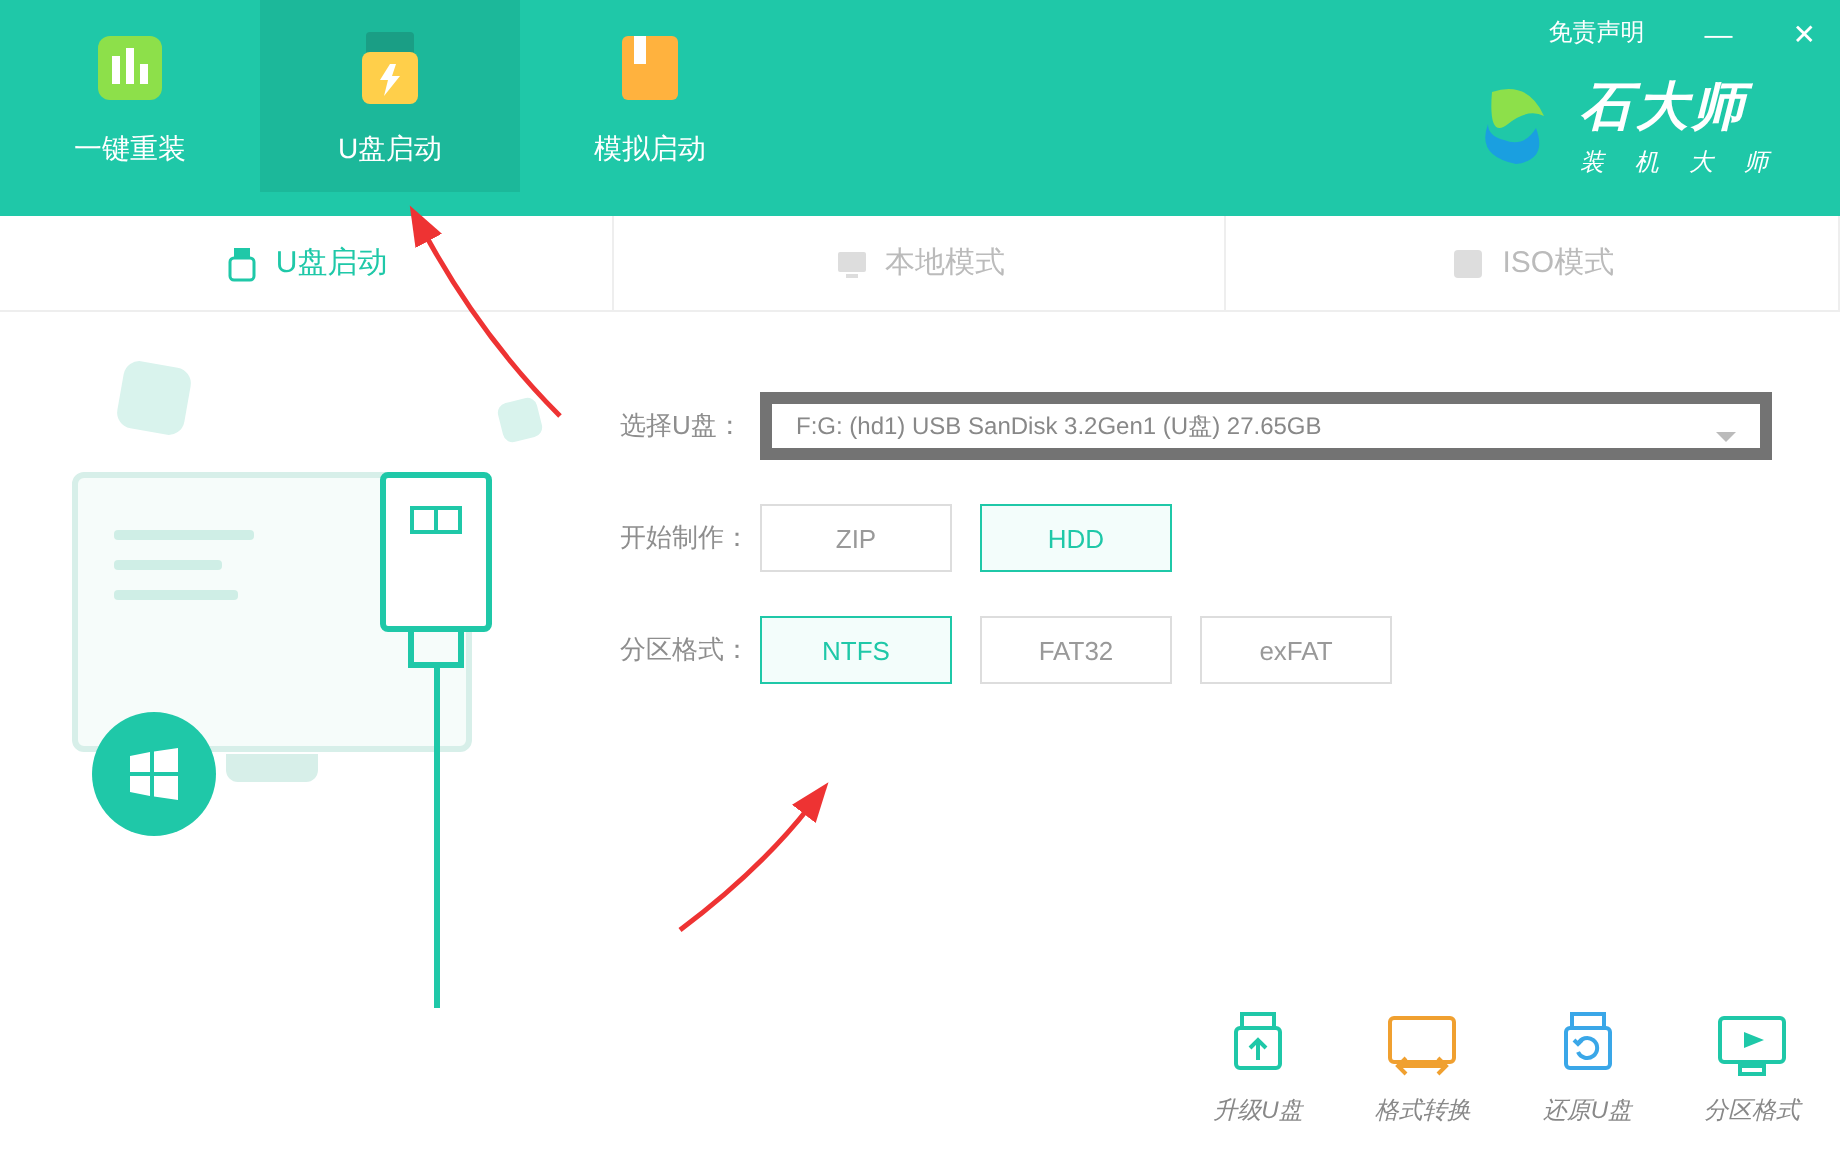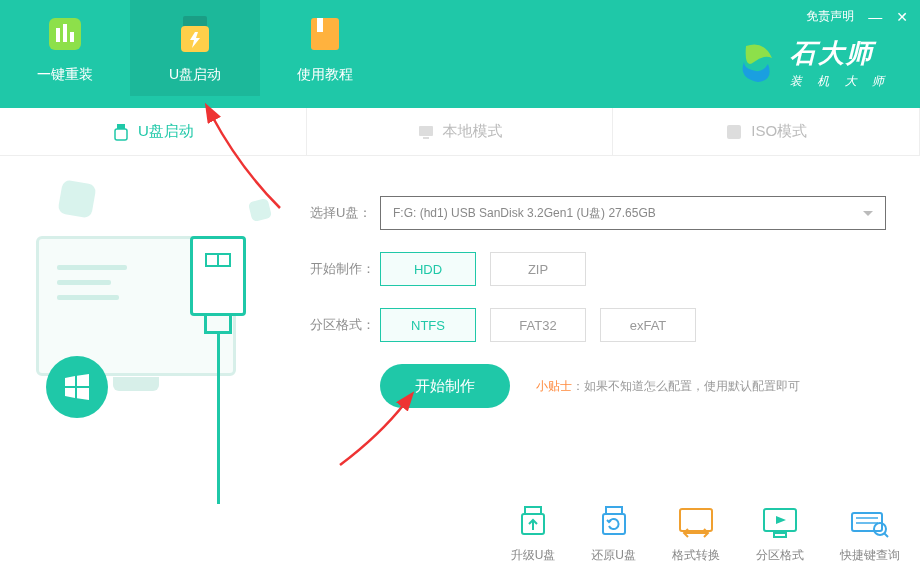--- a/index.html
+++ b/index.html
@@ -1,19 +1,19 @@
 <!DOCTYPE html>
 <html><head>
 <meta charset="utf-8">
 <style>
 * { margin: 0; padding: 0; box-sizing: border-box; font-family: "Microsoft YaHei", sans-serif; }
 body { width: 920px; height: 580px; background: #fff; overflow: hidden; position: relative; }
 
 .header { height: 108px; background: linear-gradient(to right, #1fc8a8, #1fc8a8); display: flex; position: relative; }
-.header-right { position: absolute; top: 8px; right: 12px; display: flex; align-items: flex-end; gap: 14px; color: #fff; font-size: 12px; }
+.header-right { position: absolute; top: 8px; right: 12px; display: flex; align-items: flex-end; gap: 30px; color: #fff; font-size: 12px; }
 .win-btn { color: #fff; cursor: pointer; font-size: 14px; }
 .brand { position: absolute; right: 30px; top: 36px; display: flex; align-items: center; gap: 10px; }
 .brand-text { color: #fff; font-style: italic; }
 .brand-title { font-size: 26px; font-weight: bold; letter-spacing: 2px; }
 .brand-sub { font-size: 12px; letter-spacing: 6px; margin-top: 2px; }
 
 .nav-item { width: 130px; height: 96px; display: flex; flex-direction: column; align-items: center; justify-content: center; gap: 10px; color: #fff; font-size: 14px; cursor: pointer; }
 .nav-item.active { background: rgba(0,0,0,0.08); }
 .nav-icon { width: 44px; height: 44px; display: flex; align-items: center; justify-content: center; }
 
@@ -21,32 +21,32 @@
 .tab { flex: 1; display: flex; align-items: center; justify-content: center; gap: 8px; font-size: 15px; color: #bbb; cursor: pointer; border-right: 1px solid #eee; }
 .tab.active { color: #1fc8a8; }
 .tab-icon { width: 18px; height: 18px; }
 
 .main { display: flex; height: 380px; }
 .illustration { width: 300px; position: relative; }
 .config { flex: 1; padding: 40px 34px 0 10px; }
 
 .row { display: flex; align-items: center; margin-bottom: 22px; }
 .row-label { width: 70px; color: #8e8e8e; font-size: 13px; text-align: left; }
-.select-box { flex: 1; height: 34px; border: 1px solid #737373; display: flex; align-items: center; padding: 0 12px; color: #888; font-size: 12px; position: relative; cursor: pointer; }
+.select-box { flex: 1; height: 34px; border: 6px solid #737373; display: flex; align-items: center; padding: 0 12px; color: #888; font-size: 12px; position: relative; cursor: pointer; }
 .select-box::after { content: ""; position: absolute; right: 12px; top: 14px; border: 5px solid transparent; border-top-color: #bbb; }
 
 .opt-btn { width: 96px; height: 34px; border: 1px solid #ddd; color: #999; font-size: 13px; margin-right: 14px; display: flex; align-items: center; justify-content: center; cursor: pointer; background: #fff; }
 .opt-btn.sel { border-color: #1fc8a8; color: #1fc8a8; background: #f3fdfb; }
 
 .start-row { display: flex; align-items: center; margin-top: 10px; }
 .start-btn { width: 130px; height: 44px; background: #1fc8a8; color: #fff; border-radius: 22px; display: flex; align-items: center; justify-content: center; font-size: 15px; cursor: pointer; margin-left: 0; }
 .tip { margin-left: 26px; font-size: 12px; color: #999; }
 .tip-label { color: #ff8a3d; }
 
-.bottom-actions { position: absolute; bottom: 16px; right: 20px; display: flex; gap: 36px; }
+.bottom-actions { position: absolute; bottom: 16px; right: 20px; display: flex; gap: 36px; font-style: italic; }
 .act { display: flex; flex-direction: column; align-items: center; gap: 6px; font-size: 12px; color: #888; cursor: pointer; }
 .act-icon { width: 40px; height: 36px; }
 
 .bottom-left { position: absolute; bottom: 20px; left: 20px; display: flex; gap: 18px; }
 .bl-btn { display: flex; align-items: center; gap: 6px; color: #999; font-size: 13px; cursor: pointer; }
 .bl-circ { width: 24px; height: 24px; border: 1.5px solid #ccc; border-radius: 50%; display: flex; align-items: center; justify-content: center; }
 
 
 .monitor { position:absolute; left:36px; top:80px; width:200px; height:140px; border:3px solid #d7efe9; border-radius:6px; background:#f6fcfa;}
 .monitor::after{content:"";position:absolute;left:50%;bottom:-18px;transform:translateX(-50%);width:46px;height:14px;background:#d7efe9;border-radius:0 0 6px 6px;}
@@ -91,21 +91,21 @@
     </div>
     <span>U盘启动</span>
   </div>
   <div class="nav-item">
     <div class="nav-icon">
       <svg width="44" height="44">
           <rect x="8" y="6" width="28" height="32" rx="3" fill="#ffb23e"></rect>
           <rect x="14" y="6" width="6" height="14" fill="#fff"></rect>
         </svg>
     </div>
-    <span>使用教程</span>
+    <span>模拟启动</span>
   </div>
 
   <div class="header-right">
     <span>免责声明</span>
     <span class="win-btn">—</span>
     <span class="win-btn">✕</span>
   </div>
 
   <div class="brand">
     <svg width="46" height="46">
@@ -167,84 +167,67 @@
 
   <div class="config">
     <div class="row">
       <div class="row-label">选择U盘：</div>
       <div class="select-box">
         <span>F:G: (hd1)  USB SanDisk 3.2Gen1 (U盘) 27.65GB</span>
       </div>
     </div>
     <div class="row">
       <div class="row-label">开始制作：</div>
+      <div class="opt-btn">ZIP</div>
       <div class="opt-btn sel">HDD</div>
-      <div class="opt-btn">ZIP</div>
     </div>
     <div class="row">
       <div class="row-label">分区格式：</div>
       <div class="opt-btn sel">NTFS</div>
       <div class="opt-btn">FAT32</div>
       <div class="opt-btn">exFAT</div>
     </div>
-    <div class="start-row">
-      <div style="width:70px"></div>
-      <div class="start-btn">开始制作</div>
-      <div class="tip">
-        <span class="tip-label">小贴士</span><span>：如果不知道怎么配置，使用默认配置即可</span>
-      </div>
-    </div>
   </div>
 </div>
 
 <div class="bottom-left">
 </div>
 
 <div class="bottom-actions">
   <div class="act">
     <svg class="act-icon" viewBox="0 0 40 36">
         <rect x="12" y="2" width="16" height="7" fill="none" stroke="#1fc8a8" stroke-width="2"></rect>
         <rect x="9" y="9" width="22" height="20" rx="2" fill="none" stroke="#1fc8a8" stroke-width="2"></rect>
         <path d="M20 25 L20 15 M16 19 L20 15 L24 19" fill="none" stroke="#1fc8a8" stroke-width="2"></path>
       </svg>
     <span>升级U盘</span>
+  </div>
+  <div class="act">
+    <svg class="act-icon" viewBox="0 0 40 36">
+        <rect x="4" y="4" width="32" height="22" rx="2" fill="none" stroke="#f0a030" stroke-width="2"></rect>
+        <path d="M12 32 L8 28 L12 24 M8 28 L20 28 M28 24 L32 28 L28 32 M32 28 L20 28" fill="none" stroke="#f0a030" stroke-width="2"></path>
+      </svg>
+    <span>格式转换</span>
   </div>
   <div class="act">
     <svg class="act-icon" viewBox="0 0 40 36">
         <rect x="12" y="2" width="16" height="7" fill="none" stroke="#3aa7e8" stroke-width="2"></rect>
         <rect x="9" y="9" width="22" height="20" rx="2" fill="none" stroke="#3aa7e8" stroke-width="2"></rect>
         <path d="M15 17 A5 5 0 1 1 15 21" fill="none" stroke="#3aa7e8" stroke-width="2"></path>
         <path d="M13 15 L15 17 L17 15" fill="none" stroke="#3aa7e8" stroke-width="2"></path>
       </svg>
     <span>还原U盘</span>
   </div>
   <div class="act">
     <svg class="act-icon" viewBox="0 0 40 36">
-        <rect x="4" y="4" width="32" height="22" rx="2" fill="none" stroke="#f0a030" stroke-width="2"></rect>
-        <path d="M12 32 L8 28 L12 24 M8 28 L20 28 M28 24 L32 28 L28 32 M32 28 L20 28" fill="none" stroke="#f0a030" stroke-width="2"></path>
-      </svg>
-    <span>格式转换</span>
-  </div>
-  <div class="act">
-    <svg class="act-icon" viewBox="0 0 40 36">
         <rect x="4" y="4" width="32" height="22" rx="2" fill="none" stroke="#1fc8a8" stroke-width="2"></rect>
         <rect x="14" y="28" width="12" height="4" fill="none" stroke="#1fc8a8" stroke-width="2"></rect>
         <path d="M16 11 L26 15 L16 19 Z" fill="#1fc8a8"></path>
       </svg>
     <span>分区格式</span>
-  </div>
-  <div class="act">
-    <svg class="act-icon" viewBox="0 0 40 36">
-        <rect x="2" y="8" width="30" height="18" rx="2" fill="none" stroke="#3aa7e8" stroke-width="2"></rect>
-        <line x1="6" y1="13" x2="28" y2="13" stroke="#3aa7e8" stroke-width="1.5"></line>
-        <line x1="6" y1="18" x2="28" y2="18" stroke="#3aa7e8" stroke-width="1.5"></line>
-        <circle cx="30" cy="24" r="6" fill="none" stroke="#3aa7e8" stroke-width="2"></circle>
-        <line x1="34" y1="28" x2="38" y2="32" stroke="#3aa7e8" stroke-width="2"></line>
-      </svg>
-    <span>快捷键查询</span>
   </div>
 </div>
 
 <div class="arrow" style="left:200px; top:108px;">
   <svg width="100" height="110">
       <defs>
         <marker id="ah1" markerWidth="10" markerHeight="10" refX="2" refY="3" orient="auto">
           <path d="M0,0 L0,6 L8,3 Z" fill="#e33"></path>
         </marker>
       </defs>

